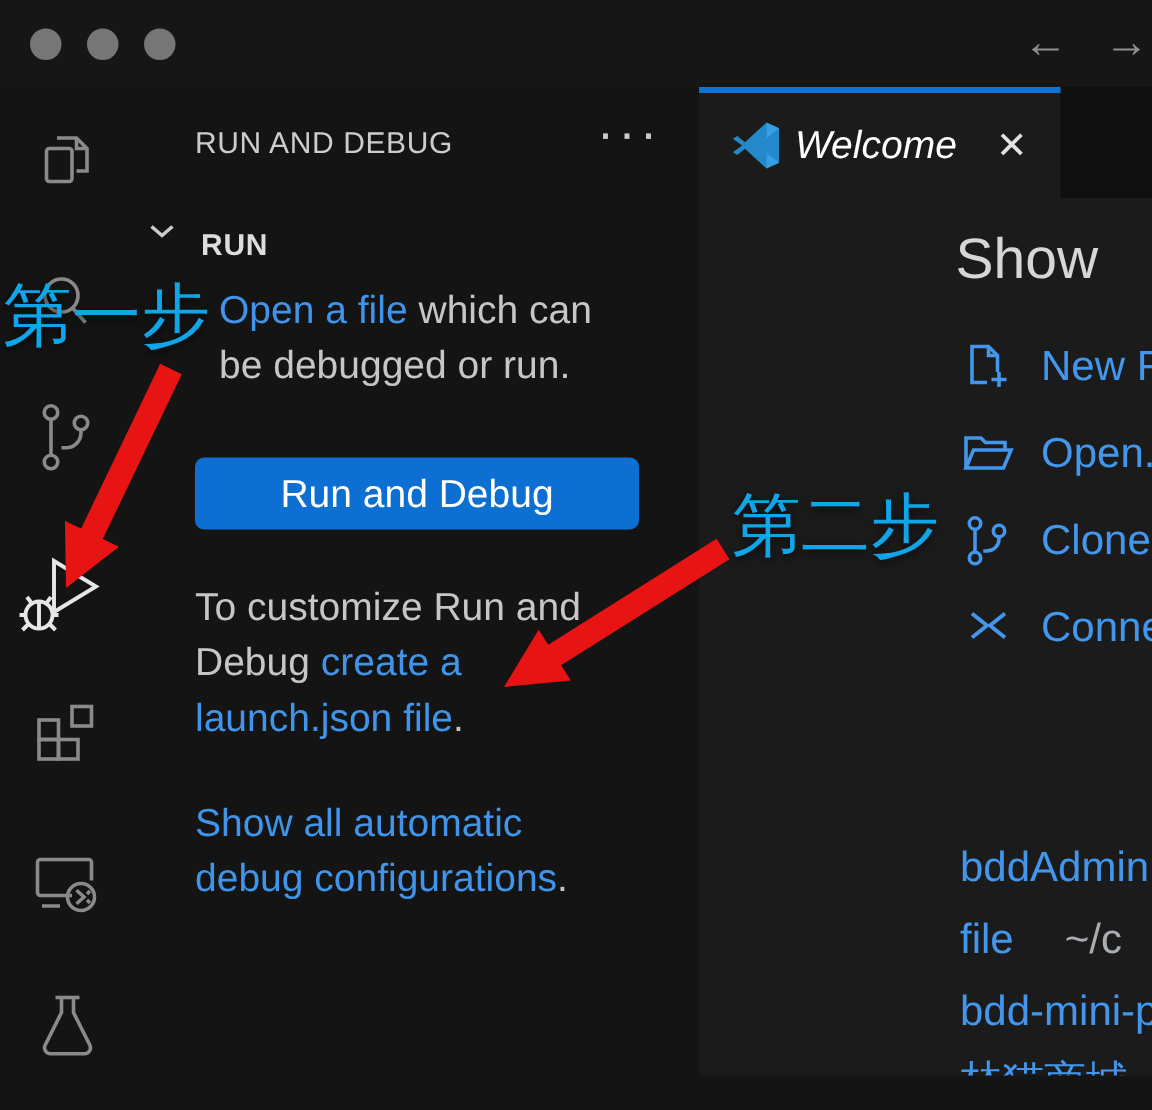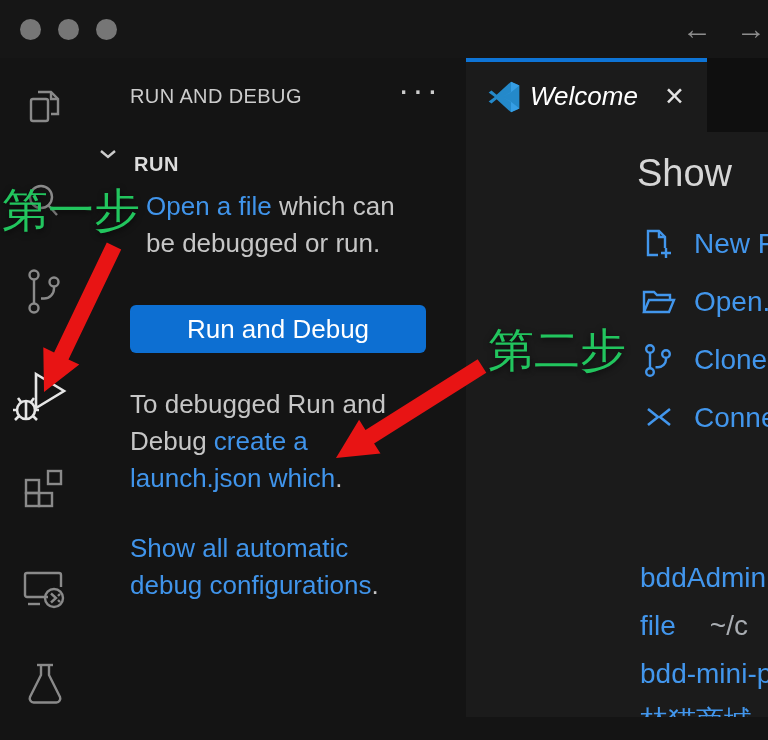--- a/index.html
+++ b/index.html
@@ -53,21 +53,21 @@
   .ed-heading { left:171px; font-size:38px; color:#d6d6d6; }
   .start-item { left:174px; height:36px; cursor:pointer; }
   .start-item svg { position:absolute; left:0; top:0; }
   .start-label { position:absolute; left:54px; top:2px; font-size:28px; color:#4296ec; white-space:nowrap; }
   .recent-item { left:174px; font-size:28px; color:#4296ec; white-space:nowrap; cursor:pointer; }
   .recent-path { color:#a9adb2; margin-left:34px; }
 
   
   .anno-layer { left:0; top:0; width:768px; height:740px; z-index:40; pointer-events:none; }
   .anno-text {
-    z-index:41; color:#22c55e; font-size:46px; font-weight:500;
+    z-index:41; color:#0ea5e9; font-size:46px; font-weight:500;
     text-shadow:0 2px 6px rgba(0,0,0,.65); white-space:nowrap; pointer-events:none;
   }
   .step1 { left:2px; top:180px; }
   .step2 { left:452px; top:320px;margin-left:36px; }
 </style>
 </head>
 <body>
 
 <div class="abs titlebar">
   <div class="abs tl-dot" style="left:20px"></div>
@@ -144,21 +144,21 @@
   </div>
   <div class="abs sb-run">RUN</div>
 
   <div class="abs sb-para p1">
     <span class="link">Open a file</span><span> which can be debugged or run.</span>
   </div>
 
   <button class="abs run-btn">Run and Debug</button>
 
   <div class="abs sb-para p2">
-    <span>To debugged Run and Debug </span><span class="link">create a launch.json which</span><span>.</span>
+    <span>To customize Run and Debug </span><span class="link">create a launch.json file</span><span>.</span>
   </div>
 
   <div class="abs sb-para p3">
     <span class="link">Show all automatic debug configurations</span><span>.</span>
   </div>
 </div>
 
 <div class="abs editorcol">
   <div class="abs tabstrip">
     <div class="abs tab">

